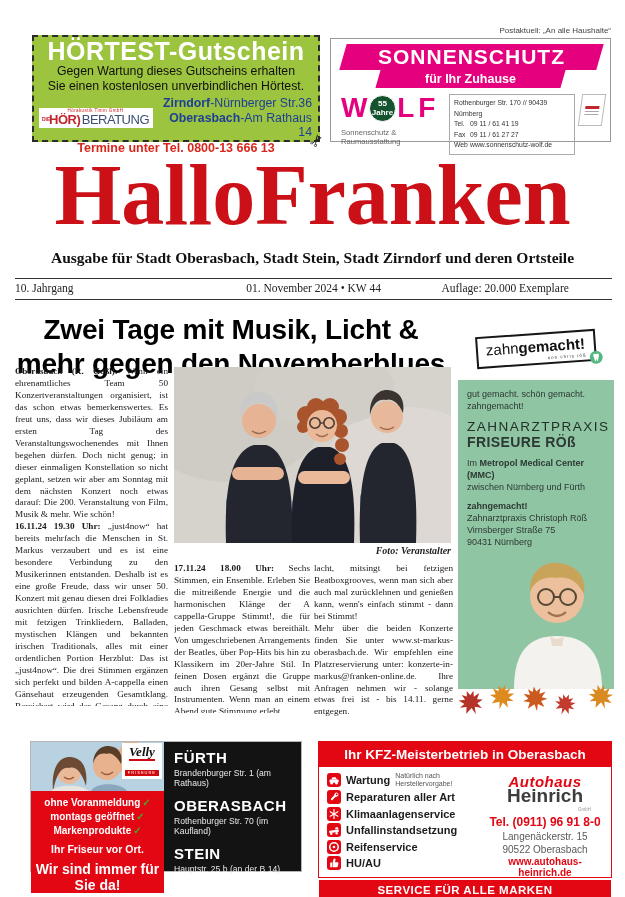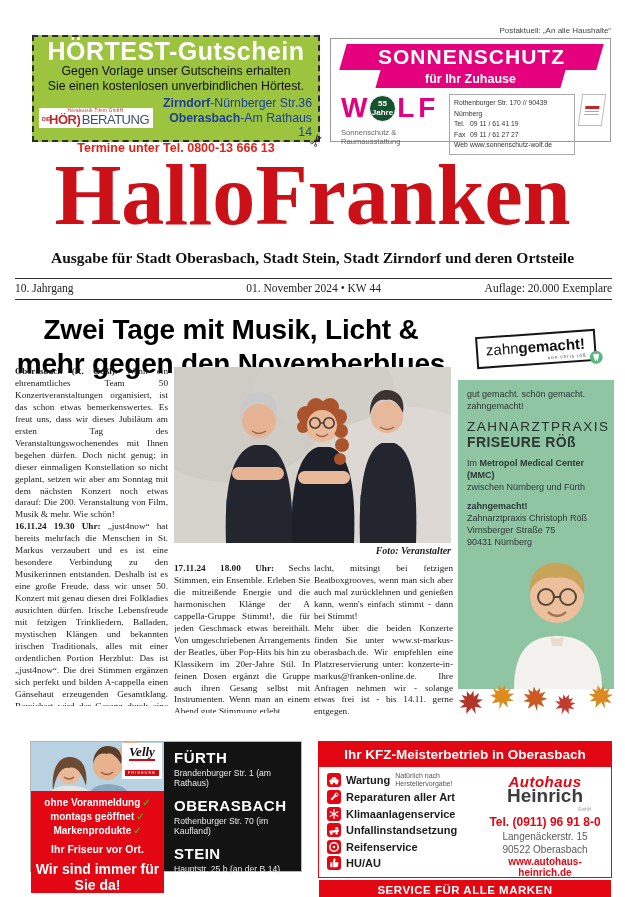--- a/index.html
+++ b/index.html
@@ -52,21 +52,21 @@
   
   .mast-title{position:absolute;top:150px;left:0;width:100%;text-align:center;
               font-family:"Liberation Serif",serif;font-weight:bold;font-size:86px;line-height:1.05;color:#cb1117;}
   .mast-sub{position:absolute;top:249px;left:0;width:100%;text-align:center;
             font-family:"Liberation Serif",serif;font-weight:bold;font-size:15.5px;color:#111;}
   .rule{position:absolute;left:15px;right:13px;border-top:1.5px solid #333;}
   .dateline{position:absolute;top:282px;left:15px;right:13px;display:flex;
             font-family:"Liberation Serif",serif;font-size:11.5px;color:#222;}
   .dl-left{flex:1;}
   .dl-center{flex:1.5;text-align:center;}
-  .dl-right{flex:1;text-align:right;}
+  .dl-right{flex:1;}
 
   
   .headline{position:absolute;top:313px;left:10px;width:442px;text-align:center;
             font-weight:bold;font-size:28px;line-height:1.2;color:#000000;letter-spacing:-.2px;}
   .bodycol{position:absolute;font-family:"Liberation Serif",serif;font-size:9.2px;line-height:1.3;
            color:#1a1a1a;text-align:justify;overflow:hidden;}
   .bodycol p{margin:0;}
   #col1{top:366px;left:15px;width:153px;height:340px;}
   #col2{top:563px;left:174px;width:136px;height:150px;}
   #col3{top:563px;left:314px;width:139px;height:170px;}
@@ -156,21 +156,21 @@
         <path d="M50 2 L57 22 L74 10 L68 32 L92 26 L76 46 L97 54 L72 60 L82 84 L58 70 L52 98 L45 70 L18 84 L28 60 L3 54 L24 46 L8 26 L32 32 L26 10 L43 22 Z"></path>
       </symbol>
       <symbol id="tooth" viewBox="0 0 10 10">
         <path d="M2 2 Q2 0.5 3.5 1 Q5 1.8 6.5 1 Q8 0.5 8 2 Q8.3 4 7.3 6 L6.6 9 Q6.2 9.8 5.8 9 L5 6.5 L4.2 9 Q3.8 9.8 3.4 9 L2.7 6 Q1.7 4 2 2 Z" fill="#fff"></path>
       </symbol>
     </defs>
   </svg>
 
   <div class="coupon">
     <div class="coupon-title">HÖRTEST-Gutschein</div>
-    <div class="coupon-line">Gegen Vorlage unser Gutscheins erhalten</div>
+    <div class="coupon-line">Gegen Wartung dieses Gutscheins erhalten</div>
     <div class="coupon-line">Sie einen kostenlosen unverbindlichen Hörtest.</div>
     <div class="coupon-bottom">
       <div class="hoer-logo">
         <div class="hoer-top">Hörakustik Timm GmbH</div>
         <div class="hoer-main">
           <span class="hoer-die">DIE</span>
           <span class="hoer-hoer">HÖR</span>
           <span class="hoer-arc">)</span>
           <span class="hoer-beratung">BERATUNG</span>
         </div>

